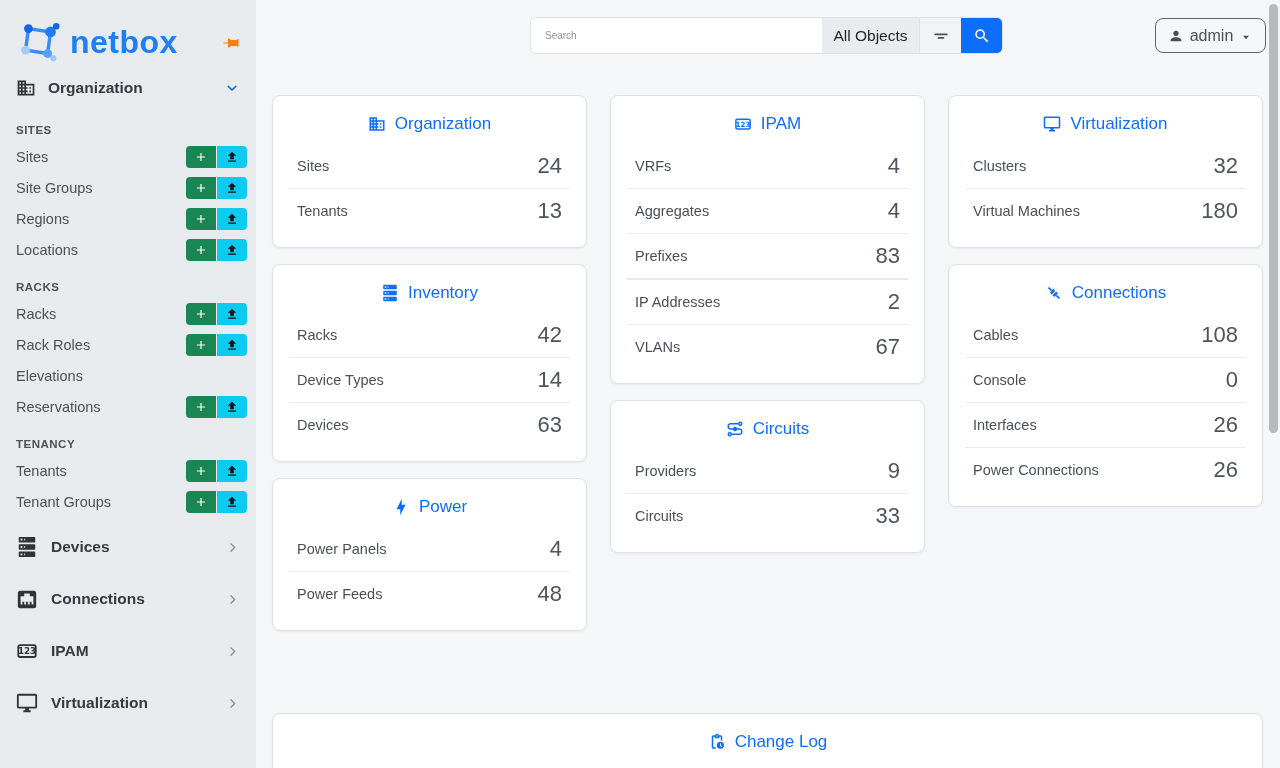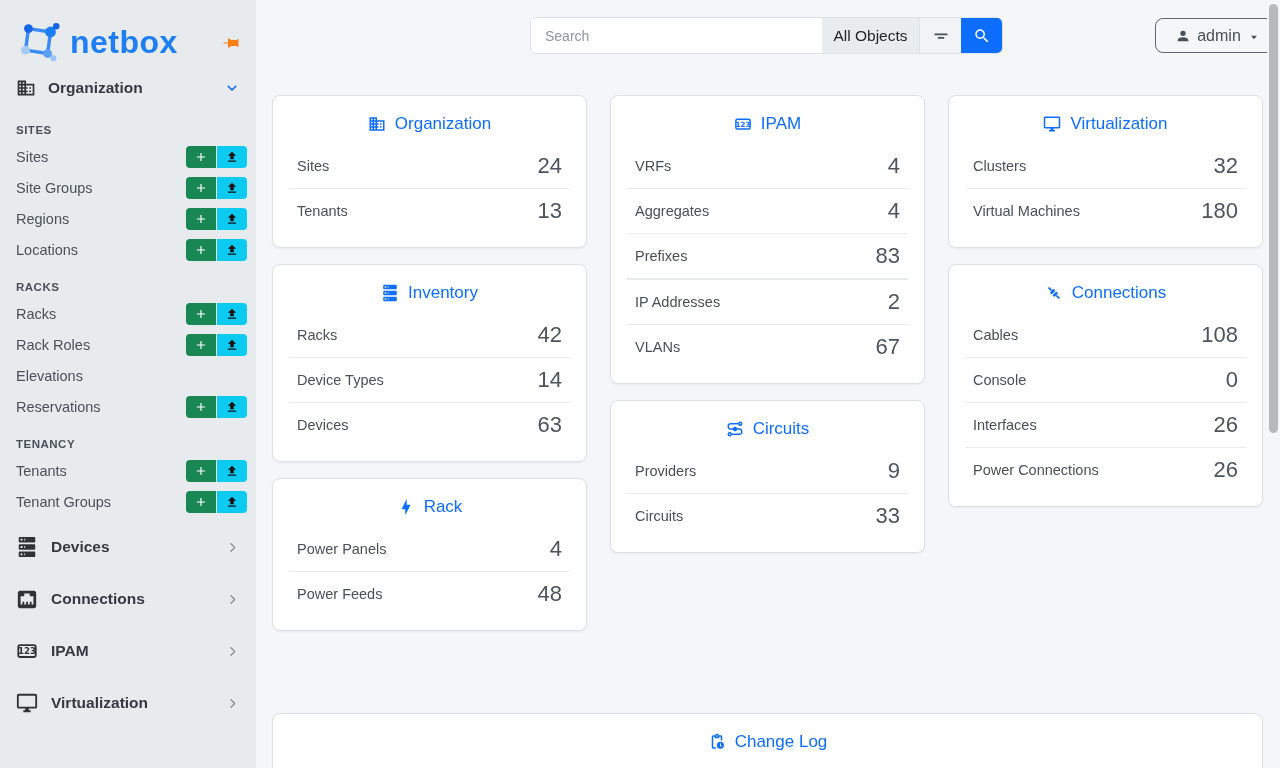--- a/index.html
+++ b/index.html
@@ -30,28 +30,28 @@
   .b-imp{background:var(--info);border-radius:0 4px 4px 0;color:#101214;}
   .b-add svg,.b-imp svg{width:14px;height:14px;}
   .menus{margin-top:4px;}
   .menu-row{display:flex;align-items:center;height:52px;padding:0 16px;cursor:pointer;}
   .menu-row .m-icon{width:22px;height:22px;color:#2f3337;}
   .menu-row .m-label{font-size:15.5px;font-weight:700;color:var(--text-dark);margin-left:13px;}
   .menu-row .m-chev{margin-left:auto;width:15px;height:15px;color:#8a9097;}
 
   
   .searchbar{position:absolute;left:530px;top:17px;height:37px;display:flex;border:1px solid #dee2e6;border-radius:6px;background:#fff;overflow:hidden;}
-  .search-input{width:291px;border:none;outline:none;padding:0 14px;font-size:14px;color:#212529;background:#fff;font-family:inherit;}
+  .search-input{width:291px;border:none;outline:none;padding:0 14px;font-size:10px;color:#212529;background:#fff;font-family:inherit;}
   .search-input::placeholder{color:#8d959d;}
   .scope{width:97px;background:#e9ecef;display:flex;align-items:center;justify-content:center;font-size:15.5px;color:#212529;cursor:pointer;}
   .filterbox{width:42px;background:#f1f3f5;border-left:1px solid #dee2e6;display:flex;align-items:center;justify-content:center;cursor:pointer;}
   .filterbox svg{width:20px;height:20px;color:#495057;}
   .search-btn{width:41px;background:var(--primary);border:none;display:flex;align-items:center;justify-content:center;cursor:pointer;color:#fff;}
   .search-btn svg{width:18px;height:18px;}
-  .userbtn{position:absolute;left:1155px;top:18px;width:126px;height:35px;border:1.5px solid #5b6670;border-radius:8px;display:flex;align-items:center;justify-content:center;gap:6px;color:#495057;font-size:16px;cursor:pointer;background:transparent;text-align:right;}
+  .userbtn{position:absolute;left:1155px;top:18px;width:111px;height:35px;border:1.5px solid #5b6670;border-radius:8px;display:flex;align-items:center;justify-content:center;gap:6px;color:#495057;font-size:16px;cursor:pointer;background:transparent;text-align:right;}
   .userbtn .u-icon{width:16px;height:16px;}
   .userbtn .u-caret{width:14px;height:14px;margin-top:2px;}
 
   
   .col{position:absolute;top:95px;width:315px;display:flex;flex-direction:column;gap:16px;}
   .col1{left:272px;} .col2{left:610px;} .col3{left:948px;}
   .card{background:#fff;border:1px solid var(--card-border);border-radius:8px;box-shadow:0 1px 2px rgba(20,30,40,.05);}
   .card-title{display:flex;align-items:center;justify-content:center;gap:9px;padding:18px 16px 10px;color:var(--primary);font-size:17px;cursor:pointer;}
   .card-title .ci{width:18px;height:18px;flex:0 0 auto;}
   .rows{padding-bottom:14px;}
@@ -455,21 +455,21 @@
     </div>
   </div>
 
   <div class="card">
     <div class="card-title">
       <span class="ci">
           <svg viewBox="0 0 24 24" width="18" height="18">
             <use href="#i-bolt"></use>
           </svg>
         </span>
-      <span>Rack</span>
+      <span>Power</span>
     </div>
     <div class="rows">
       <div class="crow">
           <span class="cl">Power Panels</span>
           <span class="cv">4</span>
         </div>
       <div class="sep"></div>
       <div class="crow">
           <span class="cl">Power Feeds</span>
           <span class="cv">48</span>

